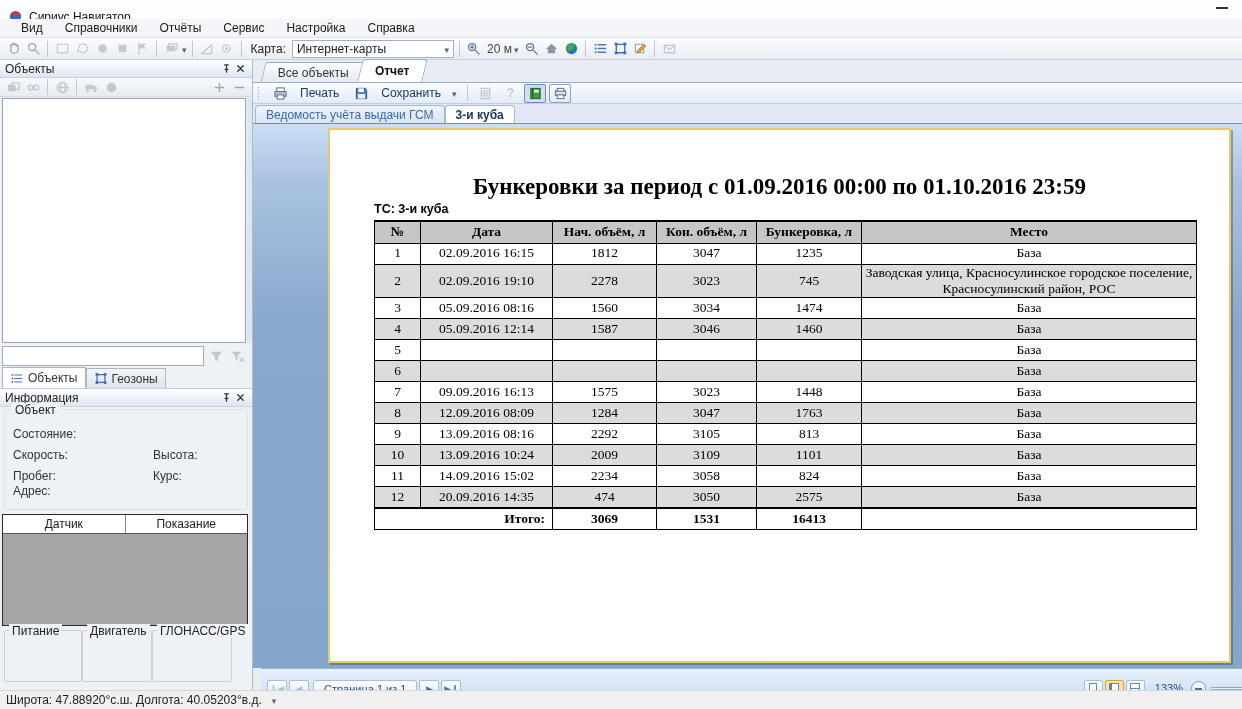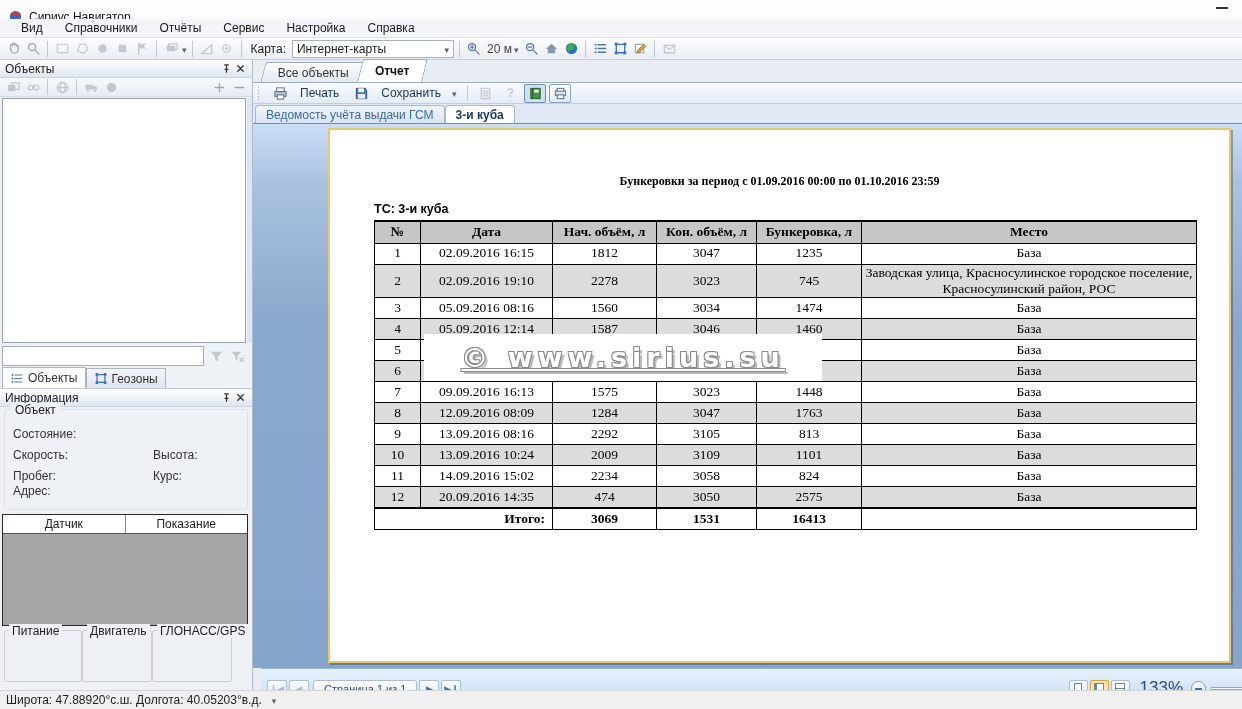--- a/index.html
+++ b/index.html
@@ -106,21 +106,21 @@
            display:flex;align-items:flex-end;padding-left:2px;}
   .stab{height:18px;display:flex;align-items:center;padding:0 10px;border:1px solid #a8b8cf;border-bottom:none;
         border-radius:4px 4px 0 0;background:linear-gradient(#eff4fb,#d9e4f2);color:#3a6aa8;cursor:pointer;}
   .stab.active{background:#fff;color:#15355f;font-weight:bold;}
   .viewport{position:absolute;left:0;top:63px;width:100%;height:545px;
             background:linear-gradient(180deg,#cadef5 0px,#a9c2e0 60px,#8aa8cc 200px,#86a5ca 100%);
             border-top:1px solid #8a8a8a;overflow:hidden;}
   .page{position:absolute;left:75px;top:4px;width:903px;height:535px;background:#fff;
         border:2px solid #e9c966;box-shadow:2px 2px 0 rgba(60,80,110,.45);}
   .rtitle{position:absolute;left:0;top:44px;width:100%;text-align:center;
-          font-family:"Liberation Serif",serif;font-weight:bold;font-size:12px;color:#000;}
+          font-family:"Liberation Serif",serif;font-weight:bold;font-size:23px;color:#000;}
   .rvehicle{position:absolute;left:44px;top:72px;font-weight:bold;font-size:12.5px;color:#000;}
   .report-table{position:absolute;left:44px;top:90px;border-collapse:collapse;table-layout:fixed;
                 font-family:"Liberation Serif",serif;font-size:13.5px;color:#000;}
   .report-table col.c0{width:46px;} .report-table col.c1{width:132px;}
   .report-table col.c2{width:104px;} .report-table col.c3{width:100px;}
   .report-table col.c4{width:105px;} .report-table col.c5{width:335px;}
   .report-table th,.report-table td{border:1px solid #000;text-align:center;padding:0 3px;height:21px;line-height:1.22;}
   .report-table thead th{background:#c6c6c6;font-weight:bold;height:22px;border-top:2px solid #000;}
   .report-table tr.shade td{background:#dcdcdc;}
   .report-table tr.total td{font-weight:bold;border-top:2px solid #000;height:22px;}
@@ -142,21 +142,21 @@
   .arr-first::before{content:"❙◀";} .arr-prev::before{content:"◀";}
   .arr-next::before{content:"▶";} .arr-last::before{content:"▶❙";}
   .pspacer{flex:1;}
   .viewbtn{width:19px;height:17px;border:1px solid #a8bdd6;border-radius:2px;margin-left:2px;cursor:pointer;
            background:linear-gradient(#fbfdff,#dce9f7);display:flex;align-items:center;justify-content:center;}
   .viewbtn.sel{background:#fbe3a9;border-color:#d8a23e;}
   .pagemini{background:#fff;border:1px solid #6a85aa;}
   .pm1{width:8px;height:11px;}
   .pm2{width:10px;height:11px;border-left:3px solid #6a85aa;}
   .pm3{width:10px;height:11px;background:linear-gradient(#fff 45%,#6a85aa 45%,#6a85aa 55%,#fff 55%),linear-gradient(90deg,#fff 45%,#6a85aa 45%,#6a85aa 55%,#fff 55%);}
-  .zoomval{margin:0 8px 1px 10px;font-size:17px;color:#2a4d7e;}
+  .zoomval{margin:0 8px 1px 10px;font-size:11px;color:#2a4d7e;}
   .zminus{width:15px;height:15px;border-radius:50%;border:1px solid #7e99bc;background:linear-gradient(#ffffff,#d7e5f5);
           display:flex;align-items:center;justify-content:center;cursor:pointer;}
   .zminus::before{content:"";width:7px;height:2px;background:#4a6fa0;}
   .ztrack{width:34px;height:3px;background:#f2f7fd;border:1px solid #8fa9c9;border-radius:2px;margin-left:4px;}
 
   svg{display:block;}
   .st{fill:none;stroke:currentColor;stroke-width:1.4;stroke-linecap:round;stroke-linejoin:round;}
   .fl{fill:currentColor;stroke:none;}
 </style>
 </head>
@@ -652,21 +652,20 @@
               </tr>
               <tr class="total">
                 <td colspan="2" class="tlabel">Итого:</td>
                 <td>3069</td>
                 <td>1531</td>
                 <td>16413</td>
                 <td></td>
               </tr>
             </tbody>
           </table>
-        <div class="watermark">© www.sirius.su</div>
       </div>
     </div>
 
     <div class="pager">
       <span class="navbtn dim2">
           <span class="arr-first"></span>
         </span>
       <span class="navbtn dim2">
           <span class="arr-prev"></span>
         </span>

